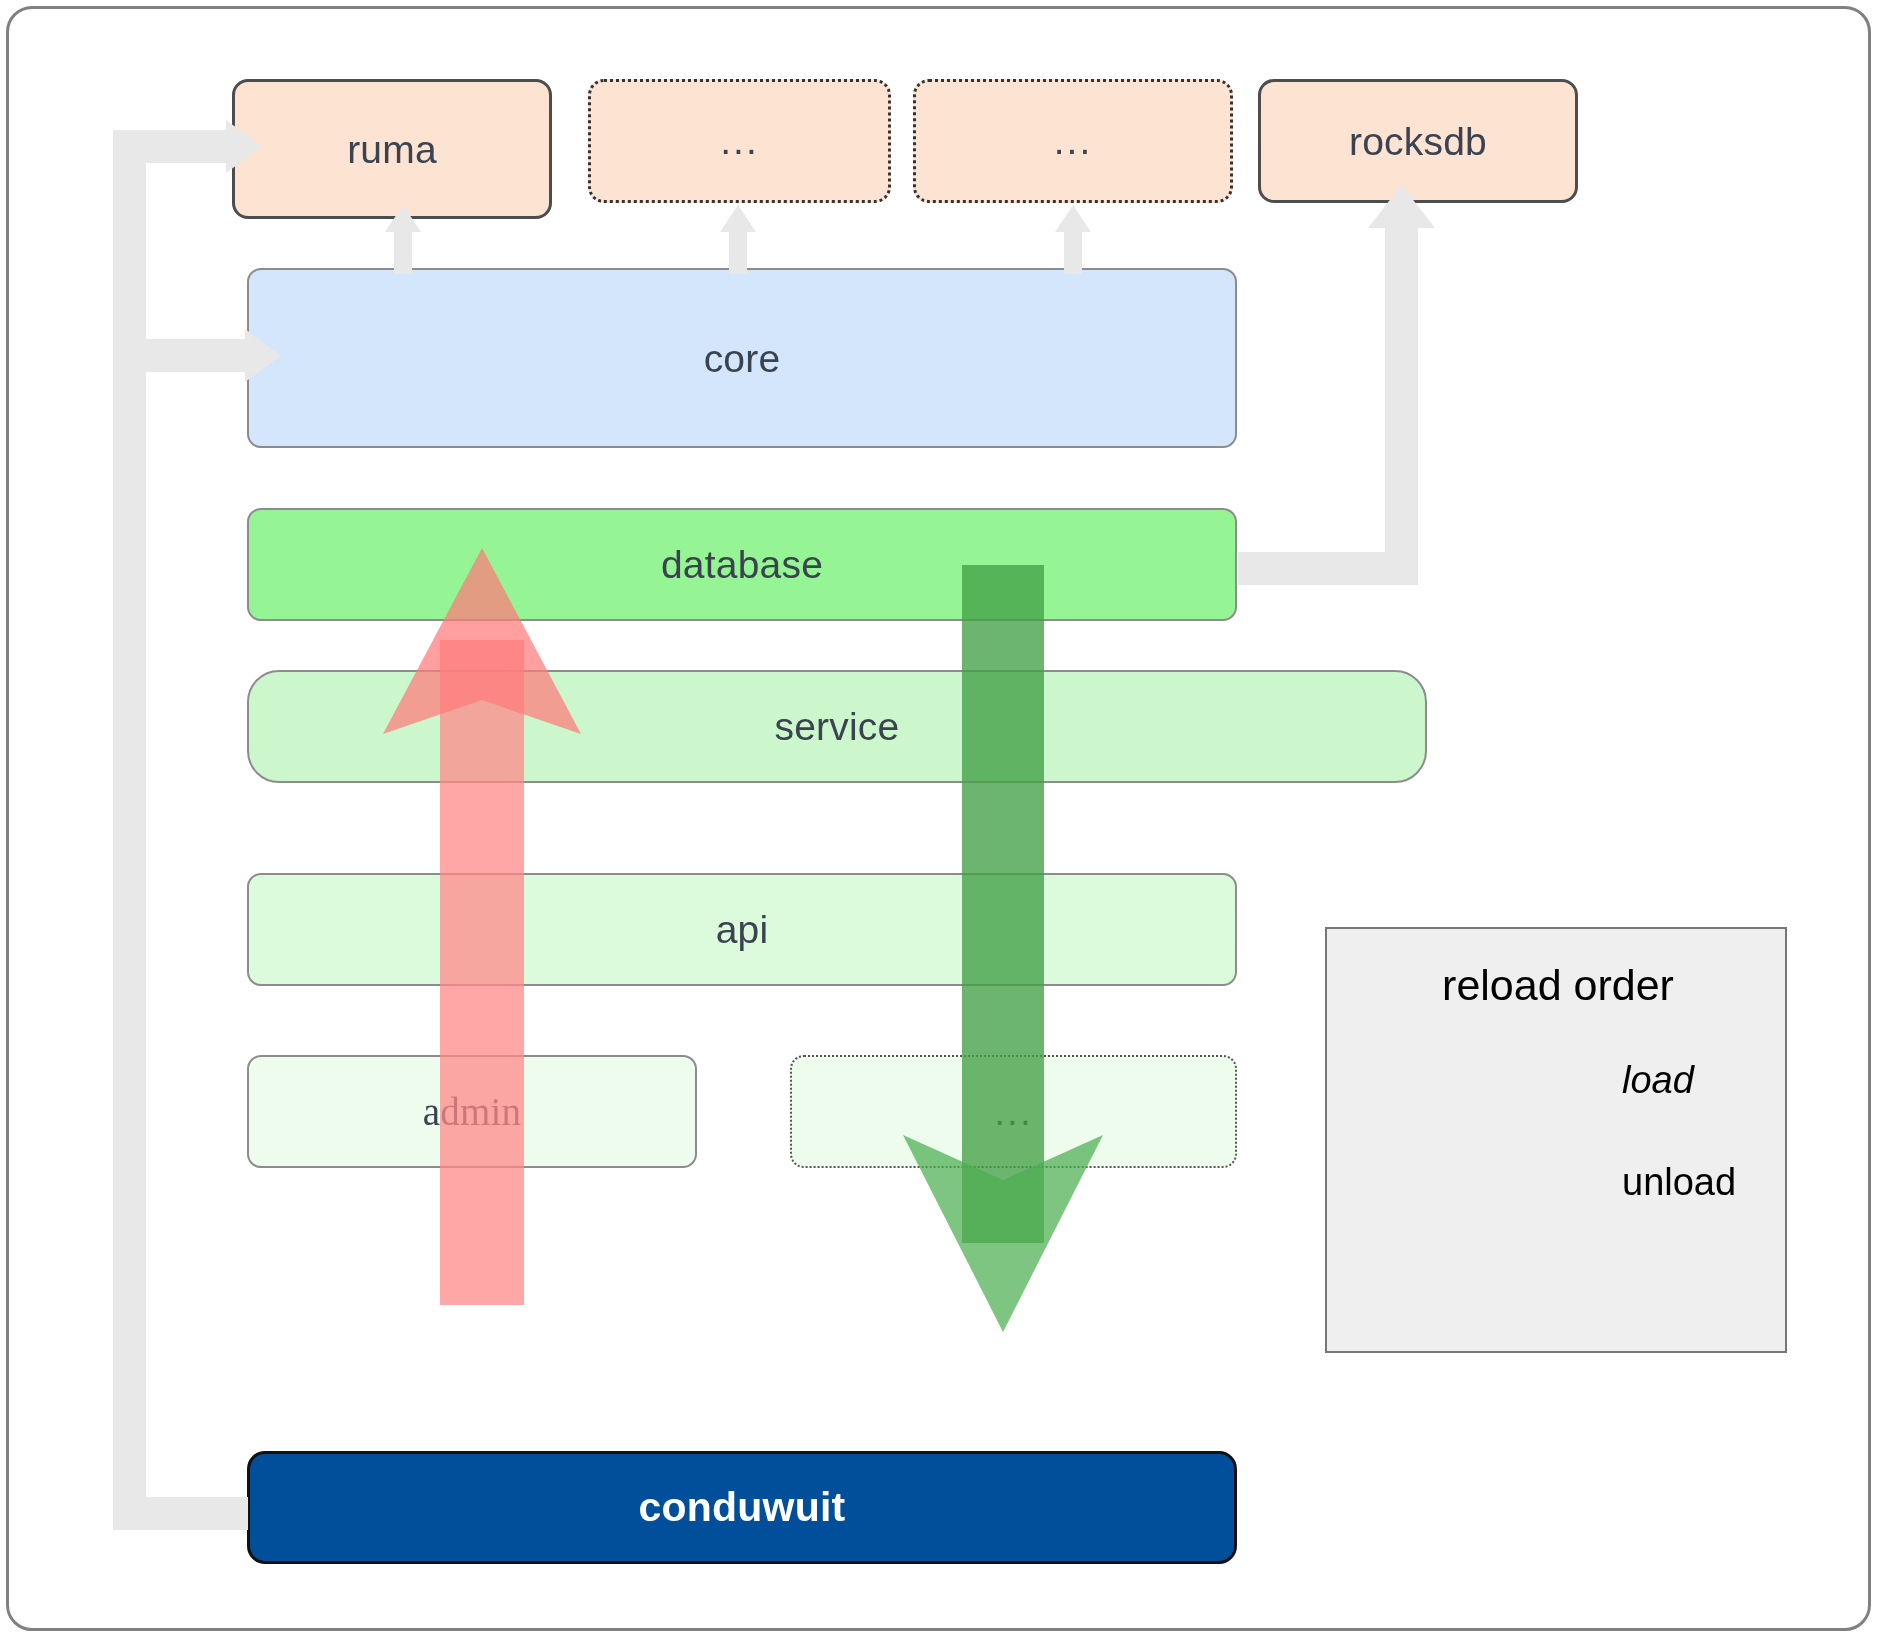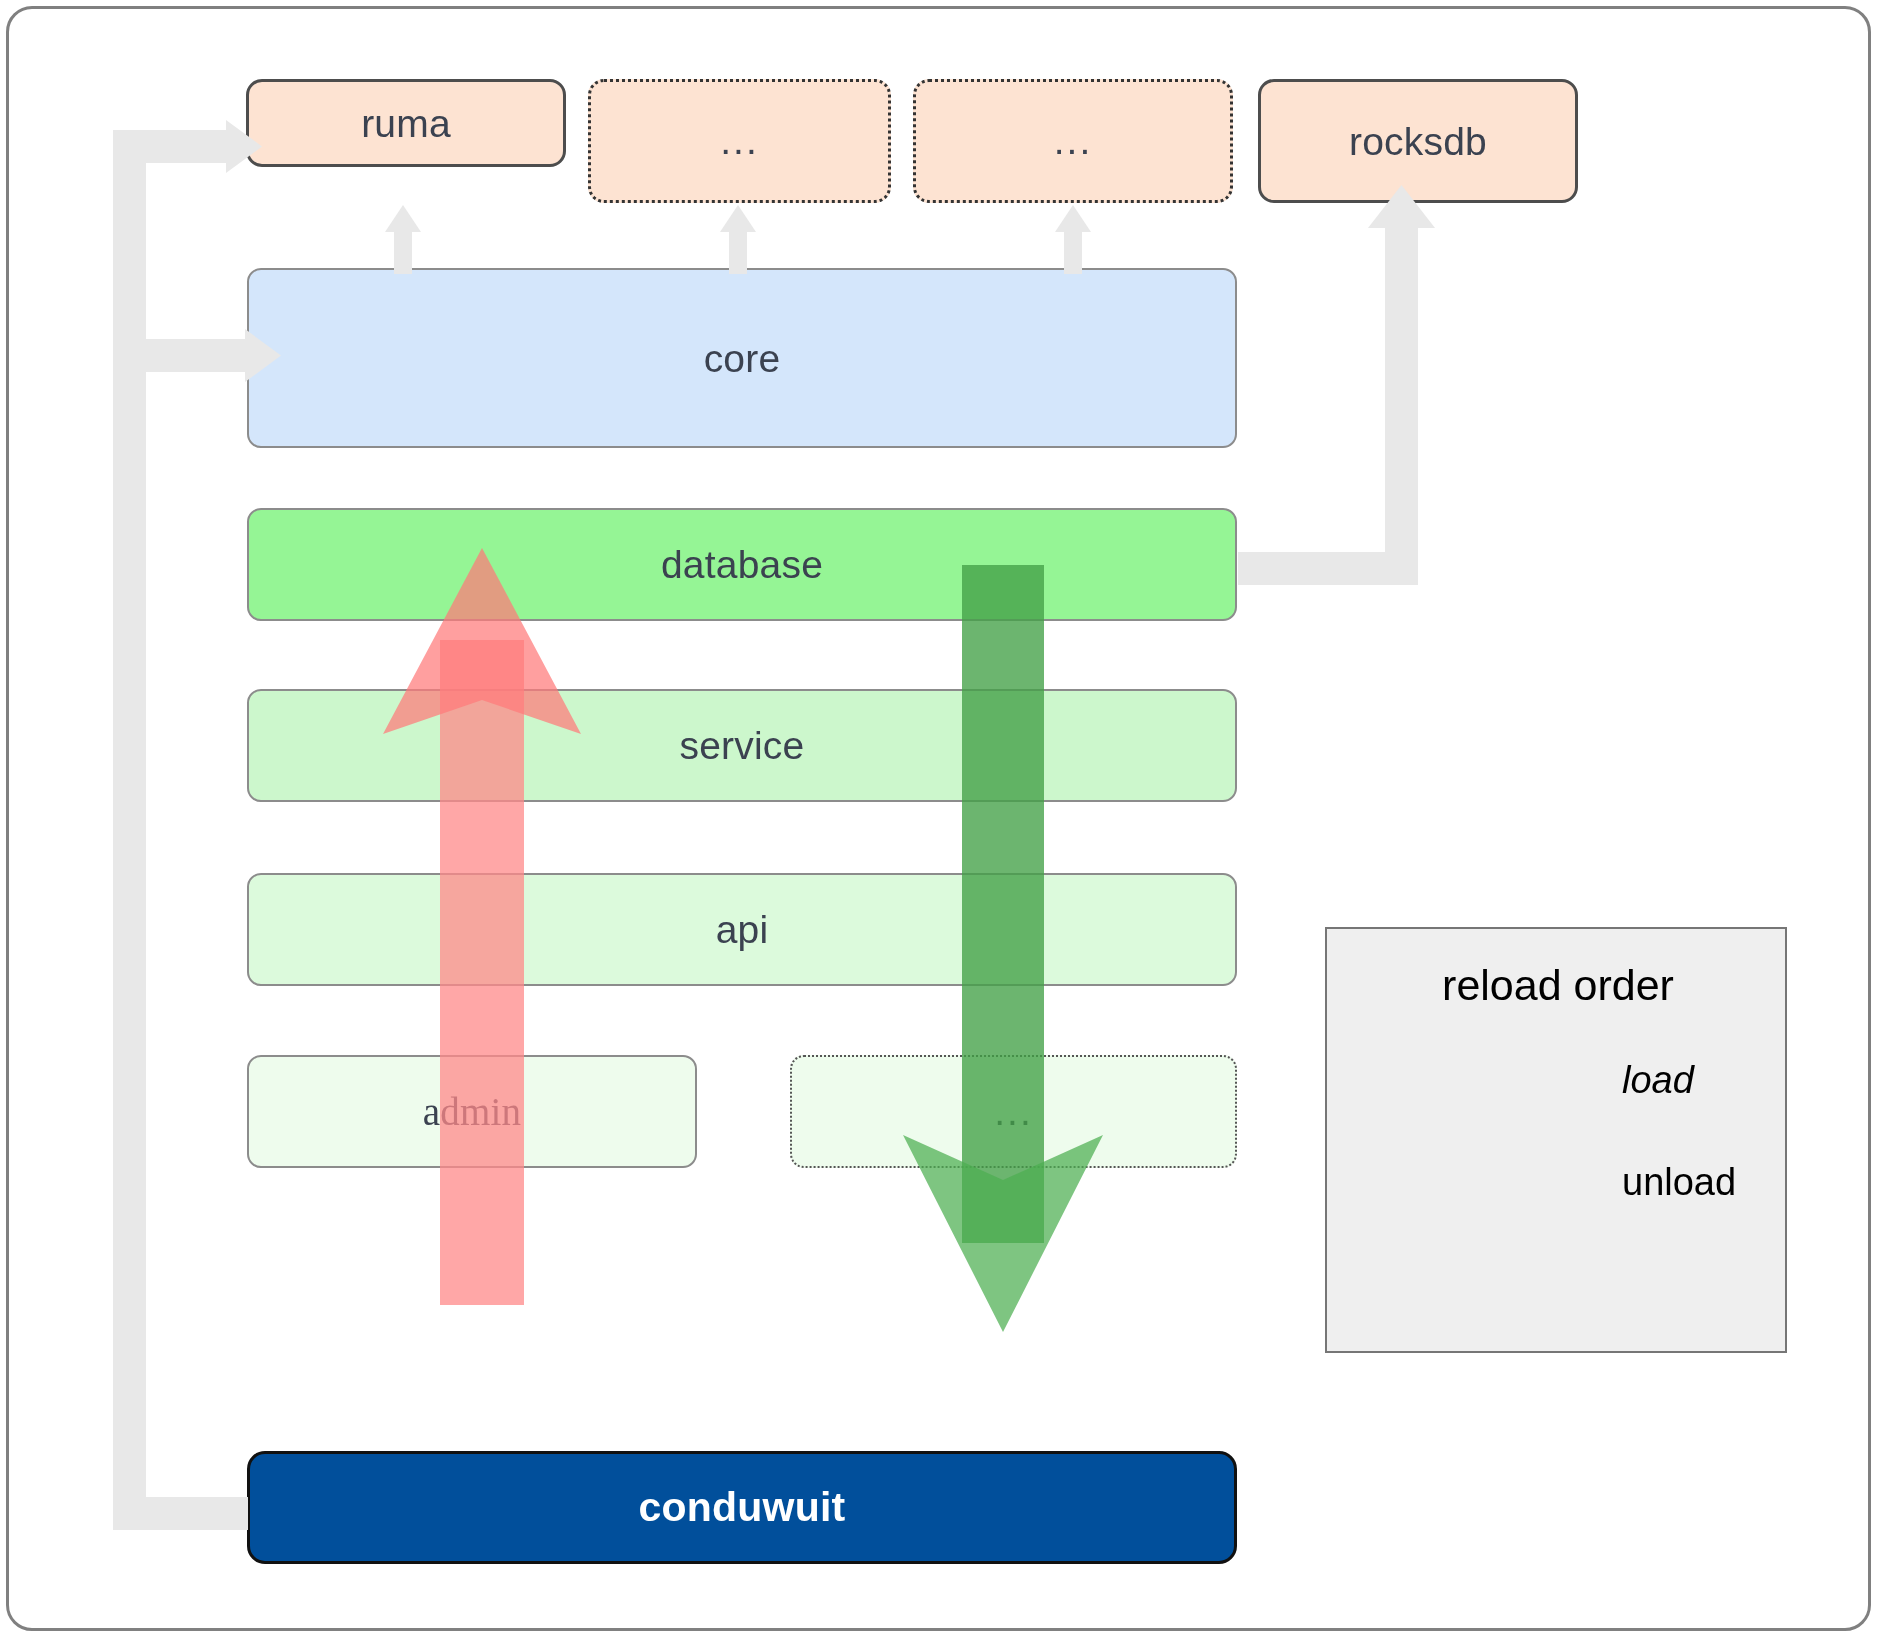--- a/index.html
+++ b/index.html
@@ -167,21 +167,21 @@
       <polygon points="385,232 421,232 403,205" fill="#e8e8e8"></polygon>
 
       <rect x="729" y="226" width="18" height="48"></rect>
       <polygon points="720,232 756,232 738,205" fill="#e8e8e8"></polygon>
 
       <rect x="1064" y="226" width="18" height="48"></rect>
       <polygon points="1055,232 1091,232 1073,205" fill="#e8e8e8"></polygon>
     </g>
   </svg>
 
-  <div class="node dep" style="left:246px; top:79px; width:320px; height:88px;">
+  <div class="node dep" style="left:232px; top:79px; width:320px; height:140px;">
     <span class="node-label">ruma</span>
   </div>
 
   <div class="node dep dotted" style="left:588px; top:79px; width:303px; height:124px;">
     <span class="node-label dots">...</span>
   </div>
 
   <div class="node dep dotted" style="left:913px; top:79px; width:320px; height:124px;">
     <span class="node-label dots">...</span>
   </div>
@@ -191,21 +191,21 @@
   </div>
 
   <div class="node core-box" style="left:247px; top:268px; width:990px; height:180px;">
     <span class="node-label">core</span>
   </div>
 
   <div class="node stack db" style="left:247px; top:508px; width:990px; height:113px;">
     <span class="node-label">database</span>
   </div>
 
-  <div class="node stack service" style="left:247px; top:689px; width:990px; height:113px;">
+  <div class="node stack service" style="left:247px; top:670px; width:1180px; height:113px;border-radius:32px;">
     <span class="node-label">service</span>
   </div>
 
   <div class="node stack api" style="left:247px; top:873px; width:990px; height:113px;">
     <span class="node-label">api</span>
   </div>
 
   <div class="node stack admin" style="left:247px; top:1055px; width:450px; height:113px;">
     <span class="node-label">admin</span>
   </div>

